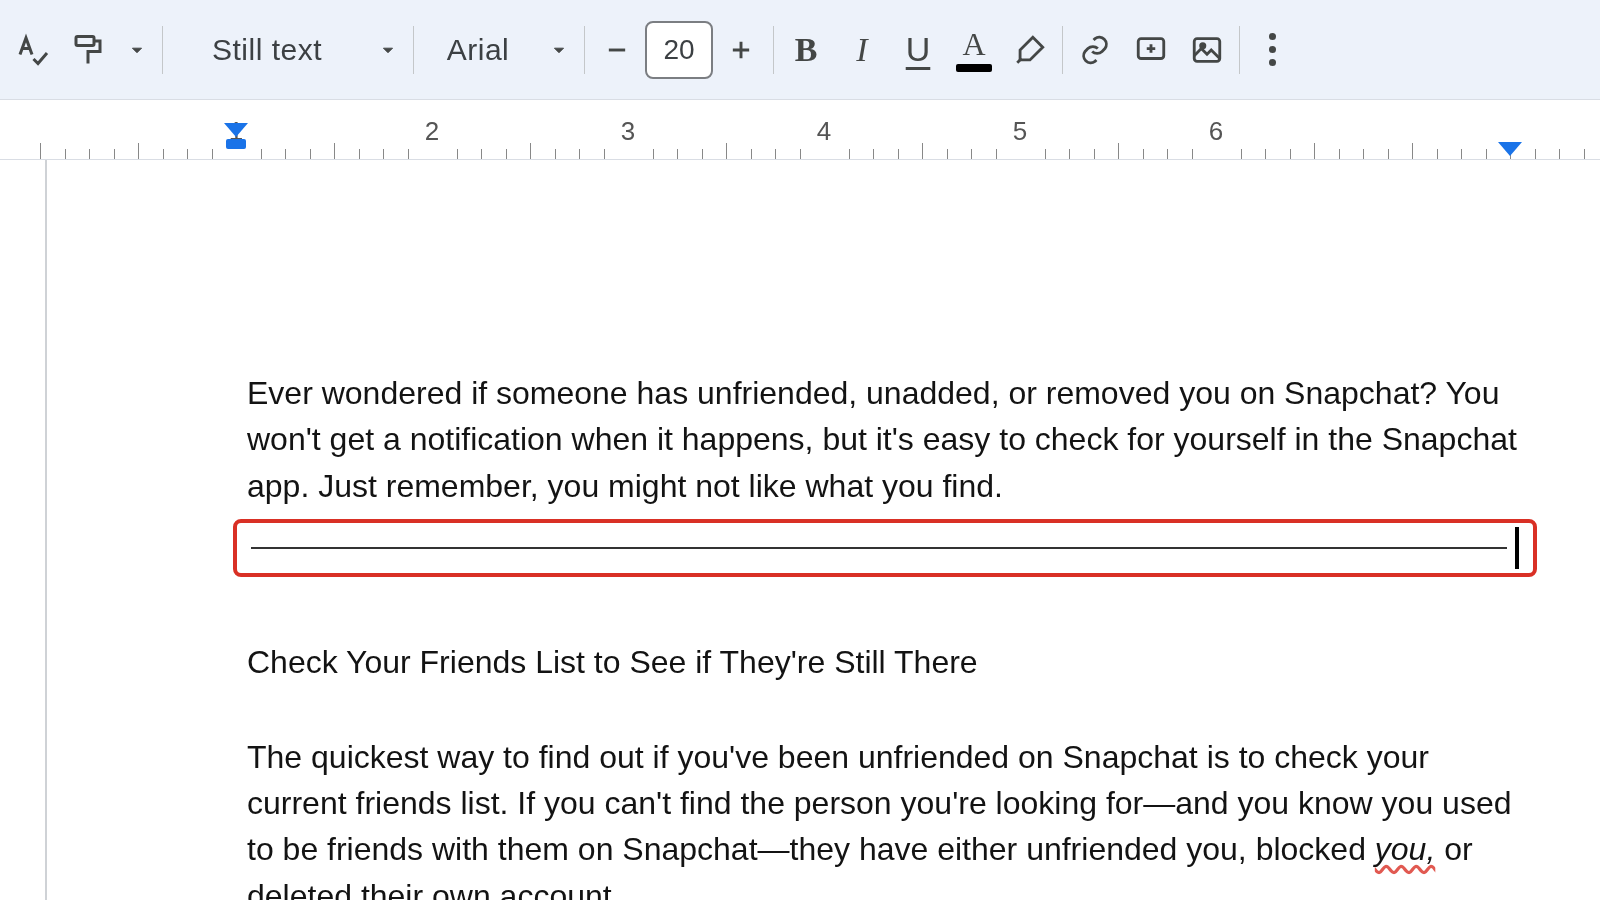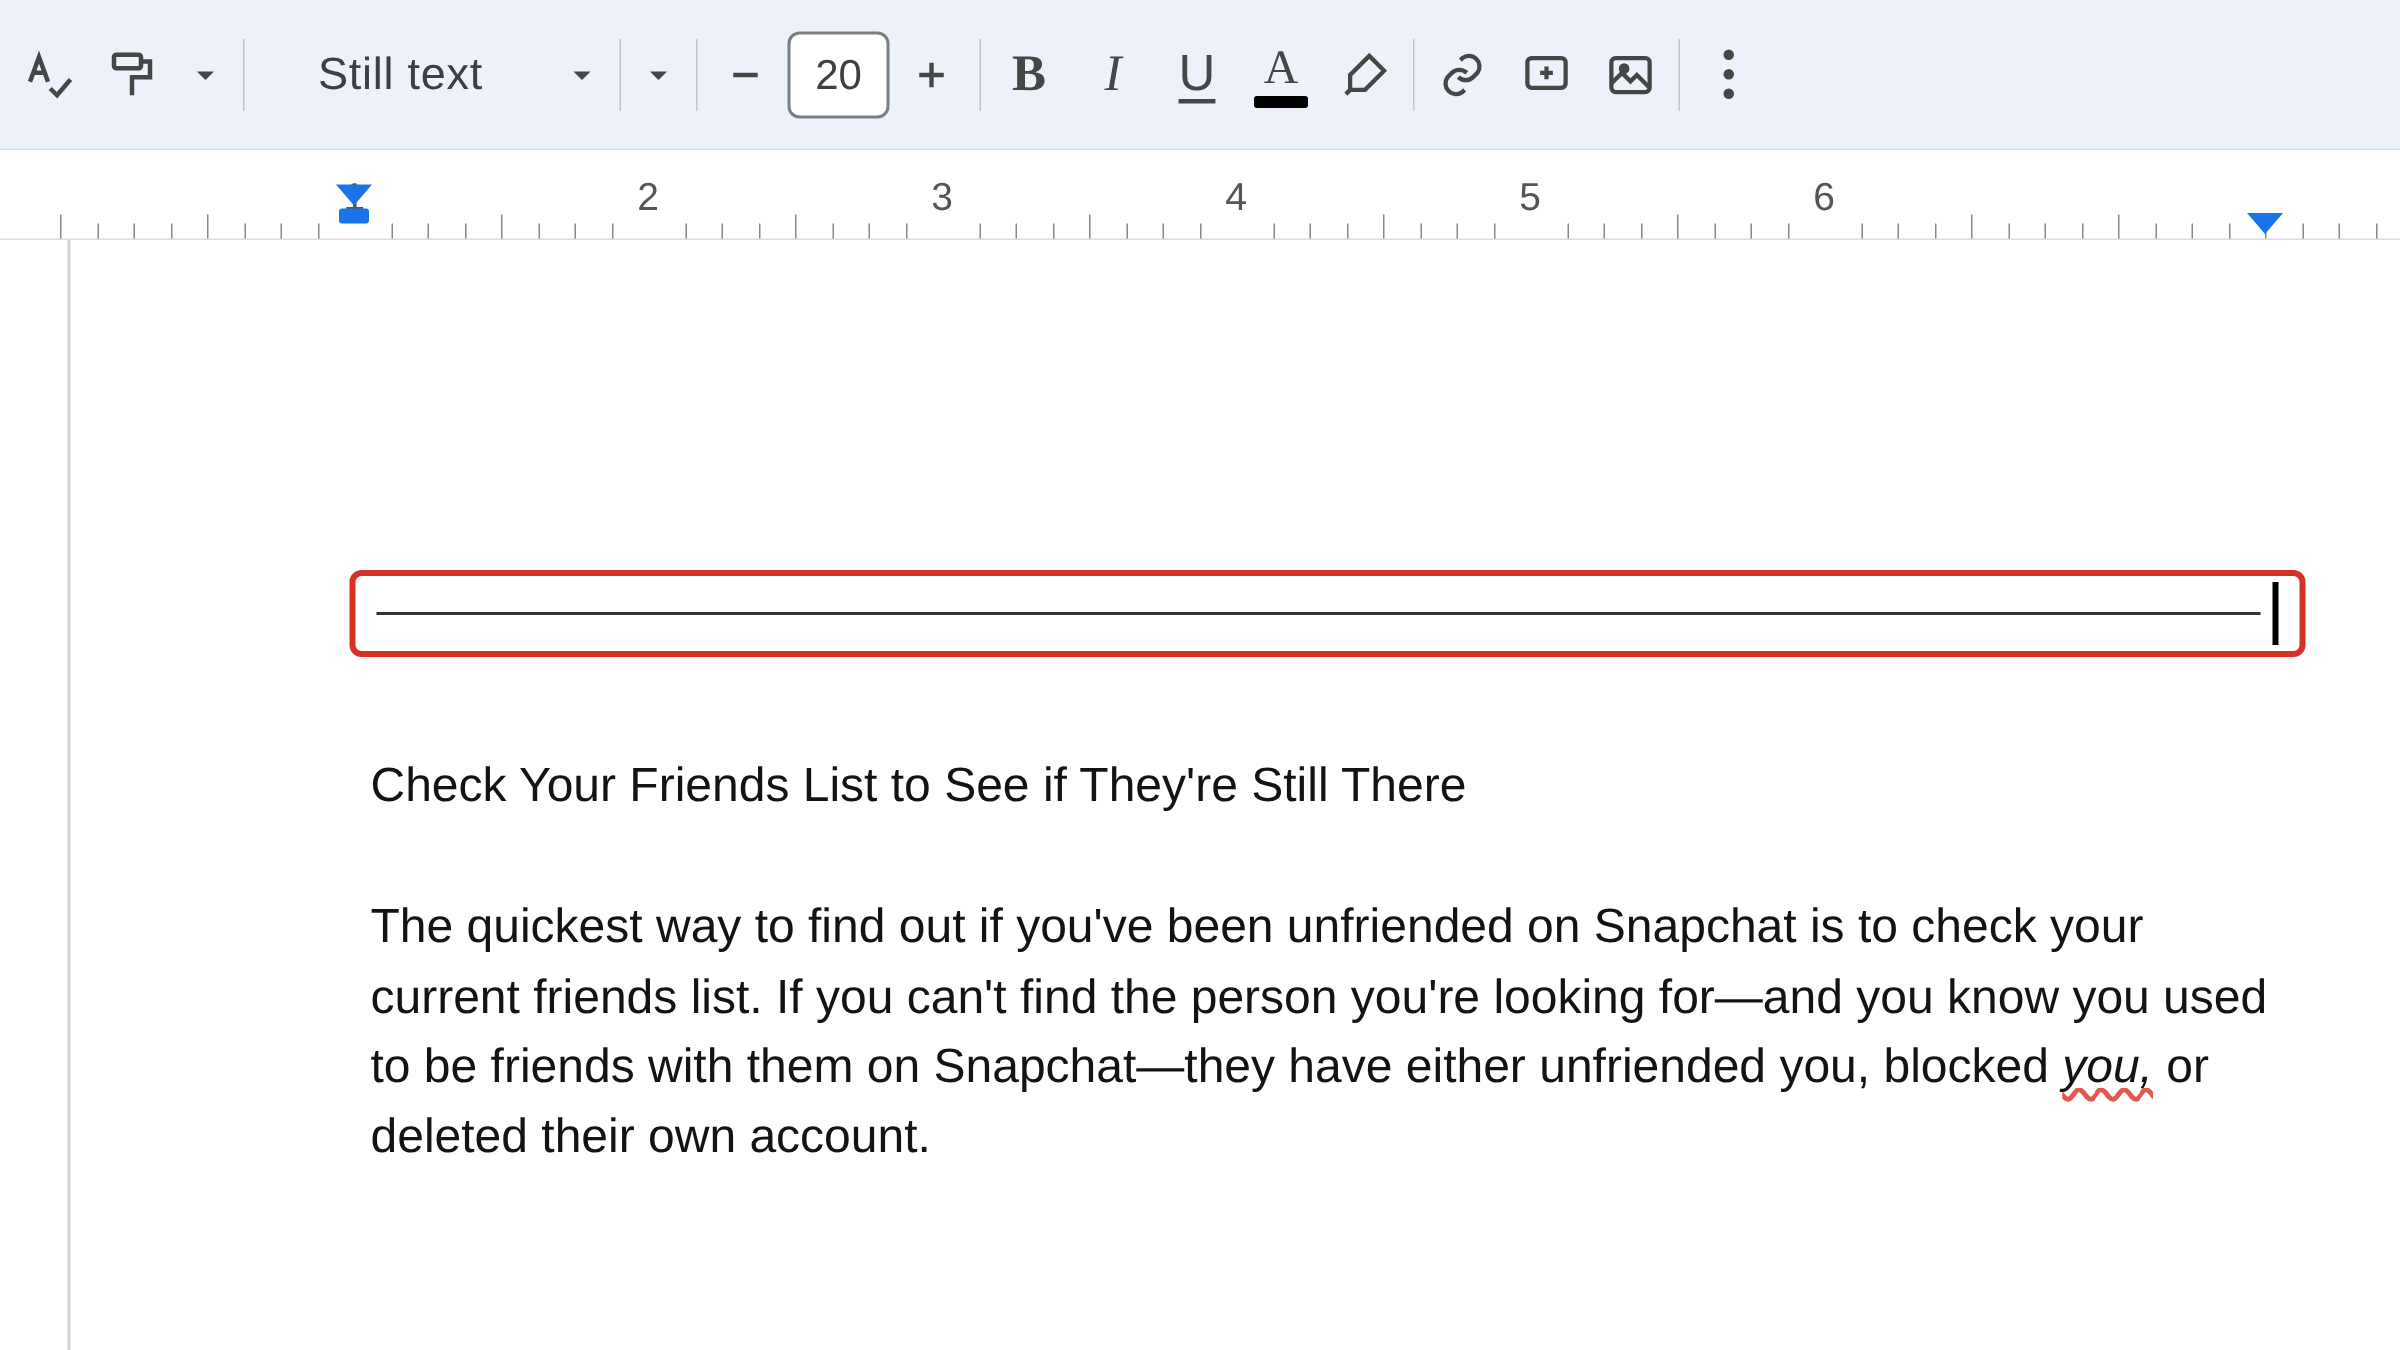--- a/index.html
+++ b/index.html
@@ -198,20 +198,23 @@
     <span>Still text</span>
   </div>
   <div class="tb-btn tb-dd">
     <svg width="22" height="22" viewBox="0 0 24 24" fill="#444746">
         <path d="M7 10l5 5 5-5z"></path>
       </svg>
   </div>
 
   <div class="sep"></div>
 
+  <div class="tb-btn tb-text" style="min-width:120px">
+    <span>Arial</span>
+  </div>
   <div class="tb-btn tb-dd">
     <svg width="22" height="22" viewBox="0 0 24 24" fill="#444746">
         <path d="M7 10l5 5 5-5z"></path>
       </svg>
   </div>
 
   <div class="sep"></div>
 
   <div class="tb-btn">
     <svg width="28" height="28" viewBox="0 0 24 24" stroke-width="2.5">
@@ -353,20 +356,21 @@
       <div class="indent-rect" style="left: 196px;"></div>
       <div class="indent-marker indent-top" style="left: 196px;"></div>
       <div class="indent-marker indent-right-tri" style="left: 1470px;"></div>
     </div>
 </div>
 
 <div class="doc-wrap">
   <div class="page">
     <div class="content">
 
+      <p class="para">Ever wondered if someone has unfriended, unadded, or removed you on Snapchat? You won't get a notification when it happens, but it's easy to check for yourself in the Snapchat app. Just remember, you might not like what you find.</p>
 
       <div class="hr-select">
         <div class="hr-line"></div>
         <div class="cursor-bar"></div>
       </div>
 
       <p class="para hdr">Check Your Friends List to See if They're Still There</p>
 
       <p class="para" style="margin-top:48px">
         <span>The quickest way to find out if you've been unfriended on Snapchat is to check your current friends list. If you can't find the person you're looking for—and you know you used to be friends with them on Snapchat—they have either unfriended you, blocked </span><span class="spellcheck">you,</span><span> or deleted their own account.</span>

